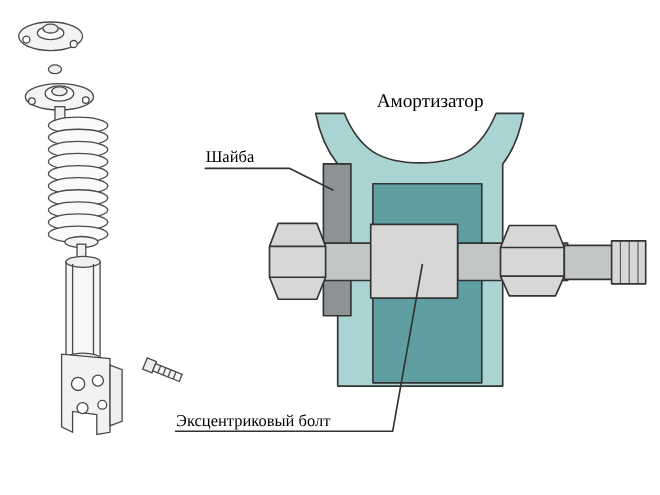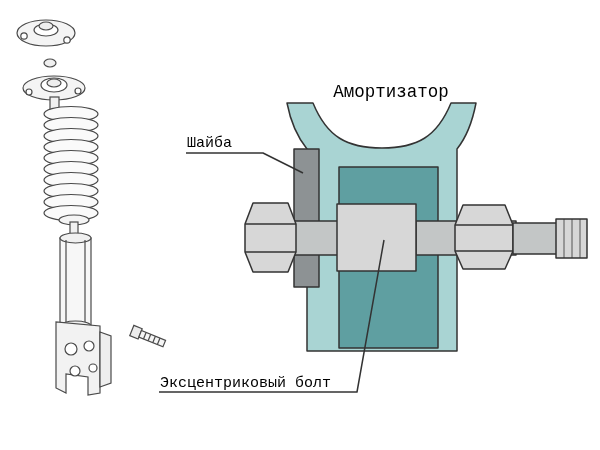--- a/index.html
+++ b/index.html
@@ -1,20 +1,20 @@
 <!DOCTYPE html>
 <html><head>
 <meta charset="utf-8">
 <style>
   html,body{margin:0;padding:0;background:#fff;}
   .canvas{
     position:relative;
     width:596px;height:450px;
     background:#ffffff;
-    font-family:Liberation Mono, monospace;
+    font-family:Liberation Serif, serif;
     overflow:hidden;
   }
   svg{display:block;}
   text{fill:#000;}
   .label-txt{font-size:15px;}
   .title-txt{font-size:17.5px;}
 </style>
 </head>
 <body>
 

